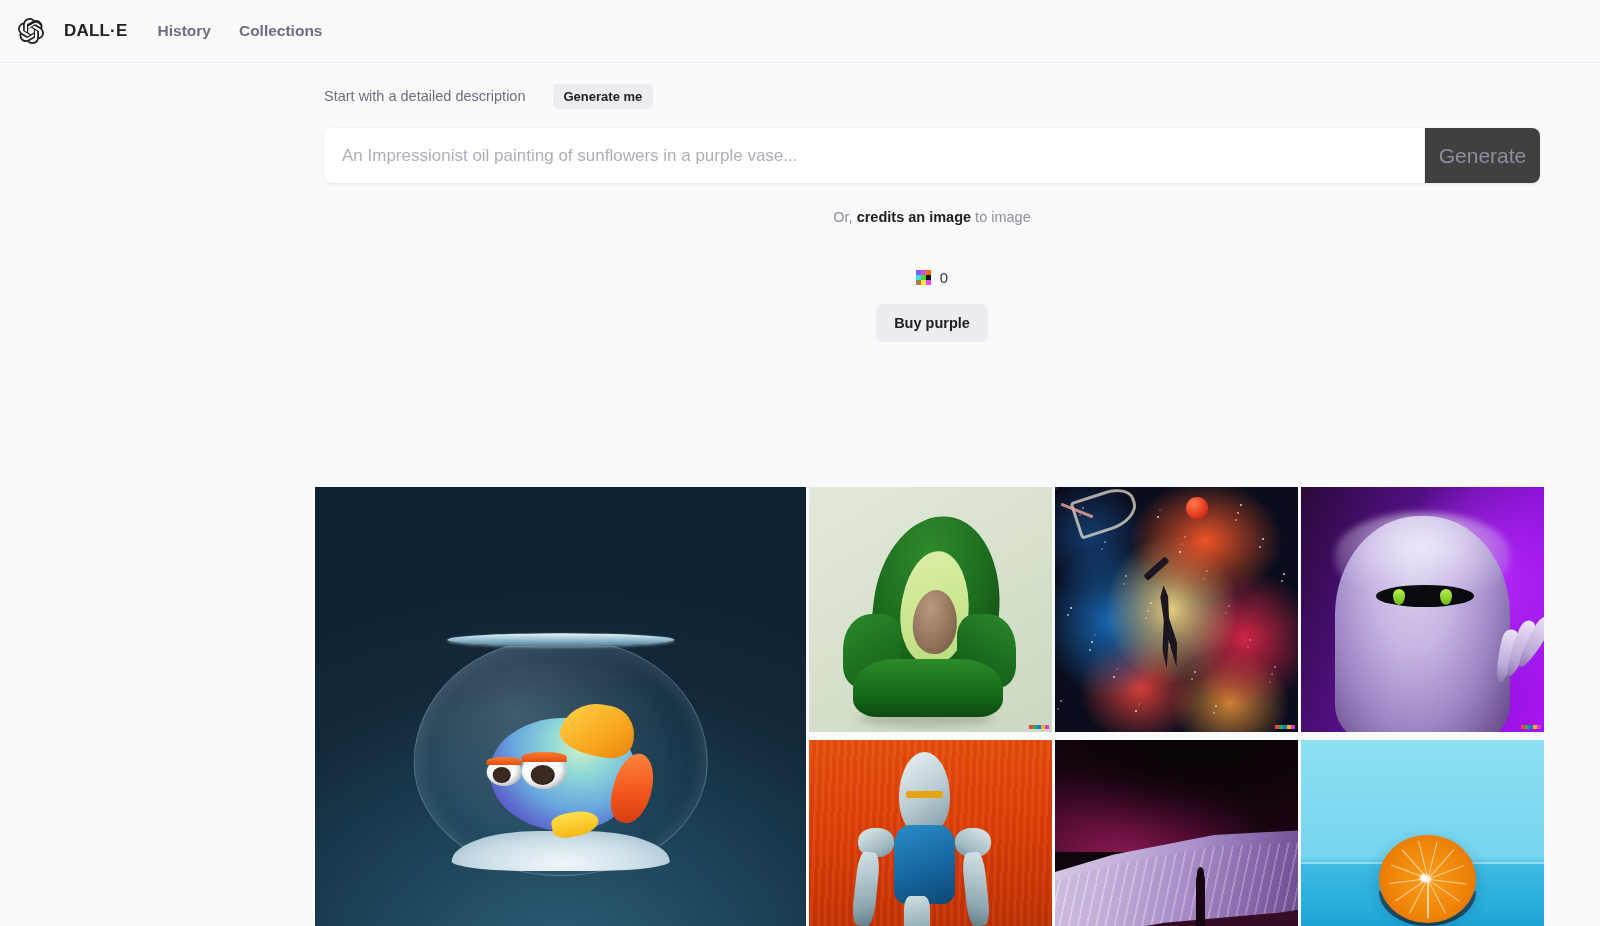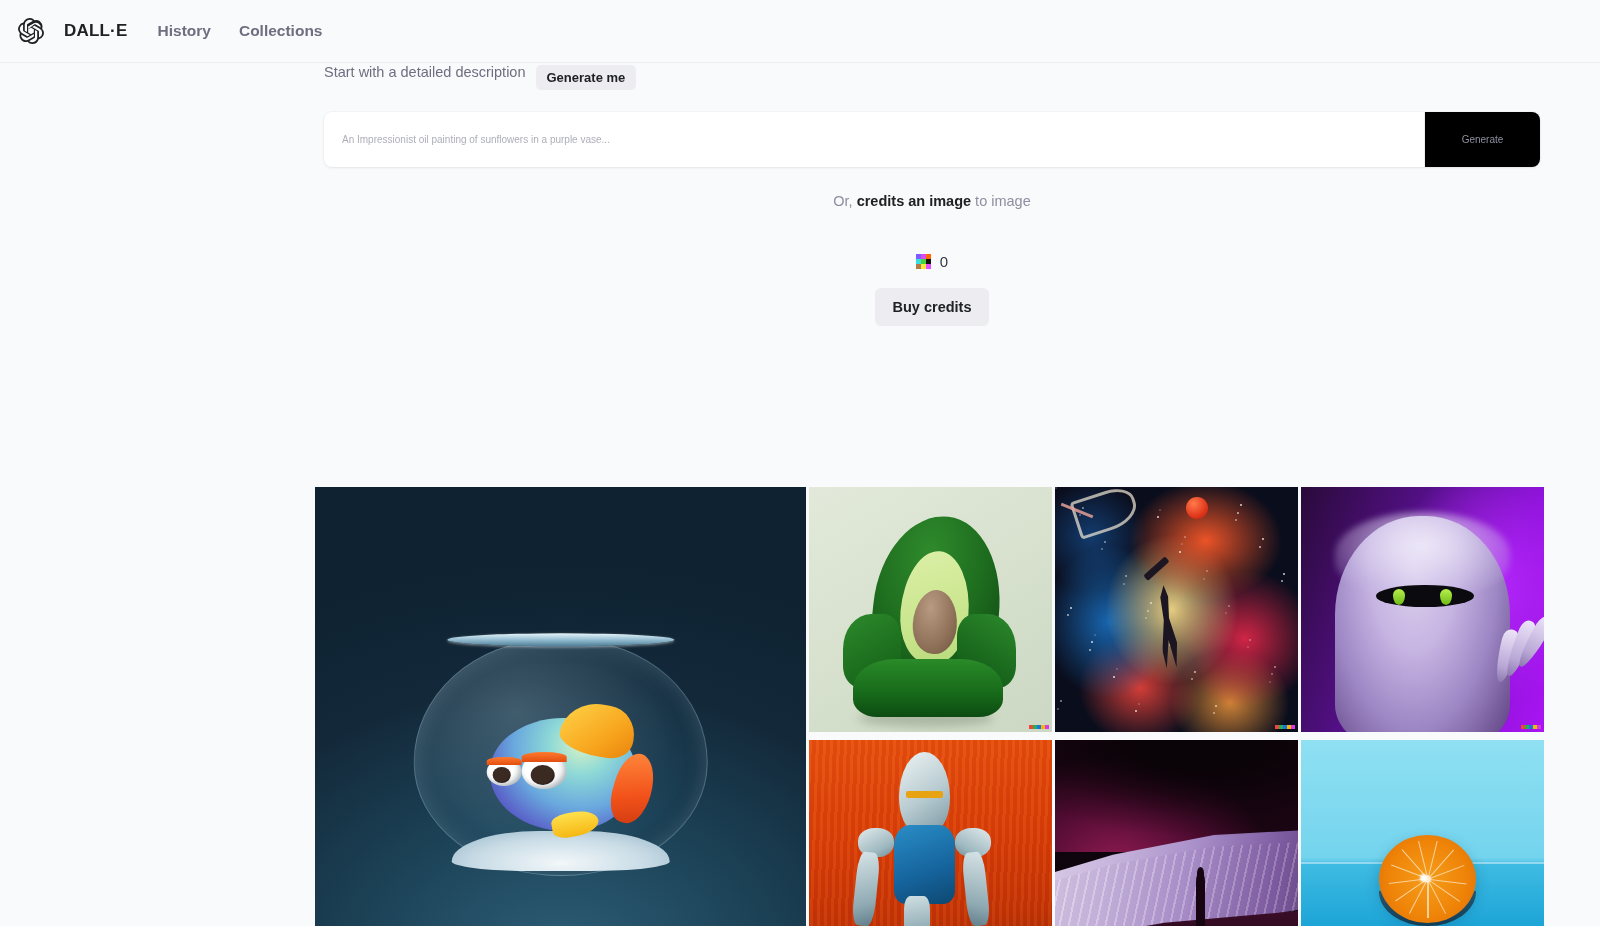--- a/index.html
+++ b/index.html
@@ -54,24 +54,24 @@
 
   .prompt-area {
     position: absolute;
     left: 324px;
     top: 0;
     width: 1216px;
   }
 
   .prompt-label-row {
     display: flex;
-    align-items: flex-start;
-    gap: 10px;
+    align-items: center;
+    gap: 27px;
     height: 30px;
-    margin-top: 2px;
+    margin-top: 18px;
   }
   .prompt-label {
     font-size: 14.5px;
     color: #6e6e80;
     line-height: 1;
   }
   .surprise-btn {
     background: #ececf1;
     color: #202123;
     font-size: 13px;
@@ -92,33 +92,33 @@
     box-shadow: 0 1px 3px rgba(0,0,0,0.07), 0 0 0 1px rgba(0,0,0,0.02);
     display: flex;
     align-items: stretch;
     overflow: hidden;
   }
   .prompt-input {
     flex: 1;
     border: none;
     outline: none;
     background: transparent;
-    font-size: 10px;
+    font-size: 17px;
     font-family: inherit;
     color: #202123;
     padding: 0 18px;
   }
   .prompt-input::placeholder { color: #aeaeba; }
   .generate-btn {
     width: 116px;
     border: none;
     border-left: 1px solid #ececf1;
-    background: #000000;
+    background: #404040;
     color: #8e8ea0;
-    font-size: 10px;
+    font-size: 21px;
     font-family: inherit;
     font-weight: 400;
     cursor: pointer;
   }
 
   .upload-line {
     margin-top: 26px;
     text-align: center;
     font-size: 14.5px;
     color: #8e8ea0;
@@ -618,21 +618,21 @@
           <rect x="10" y="5" width="5" height="5" fill="#111111"></rect>
           <rect x="0" y="10" width="5" height="5" fill="#b07a4a"></rect>
           <rect x="5" y="10" width="5" height="5" fill="#f6e93a"></rect>
           <rect x="10" y="10" width="5" height="5" fill="#e24bff"></rect>
         </svg>
       </span>
       <span class="credit-count">0</span>
     </div>
 
     <div class="buy-row">
-      <button class="buy-btn">Buy credits</button>
+      <button class="buy-btn">Buy purple</button>
     </div>
 
   </div>
 
   <div class="gallery">
 
     <div class="gallery-left">
       <div class="tile tile-lg">
         <div class="art art-fish">
           <div class="fb-bowl"></div>

